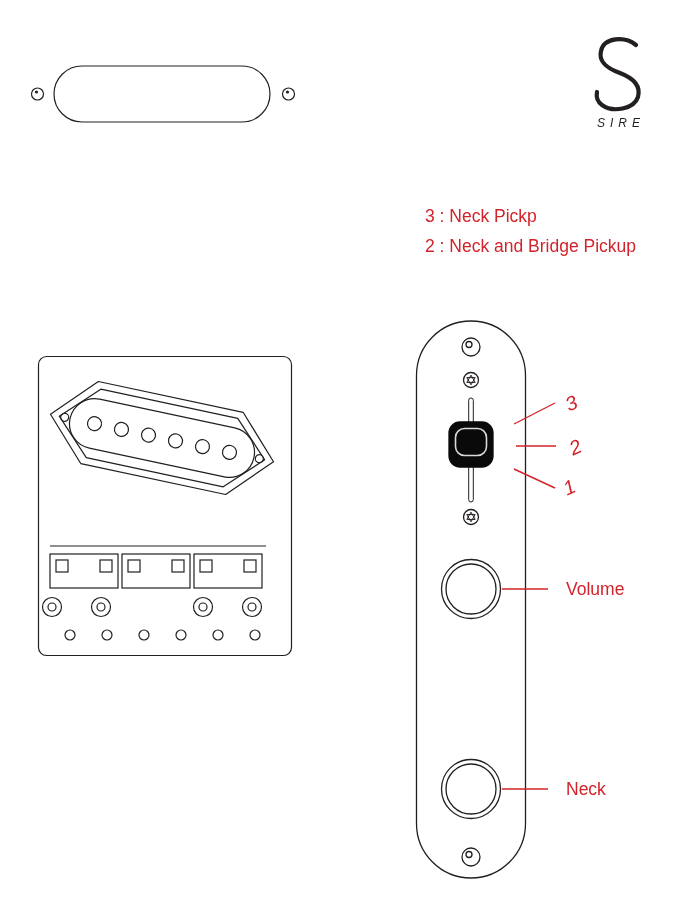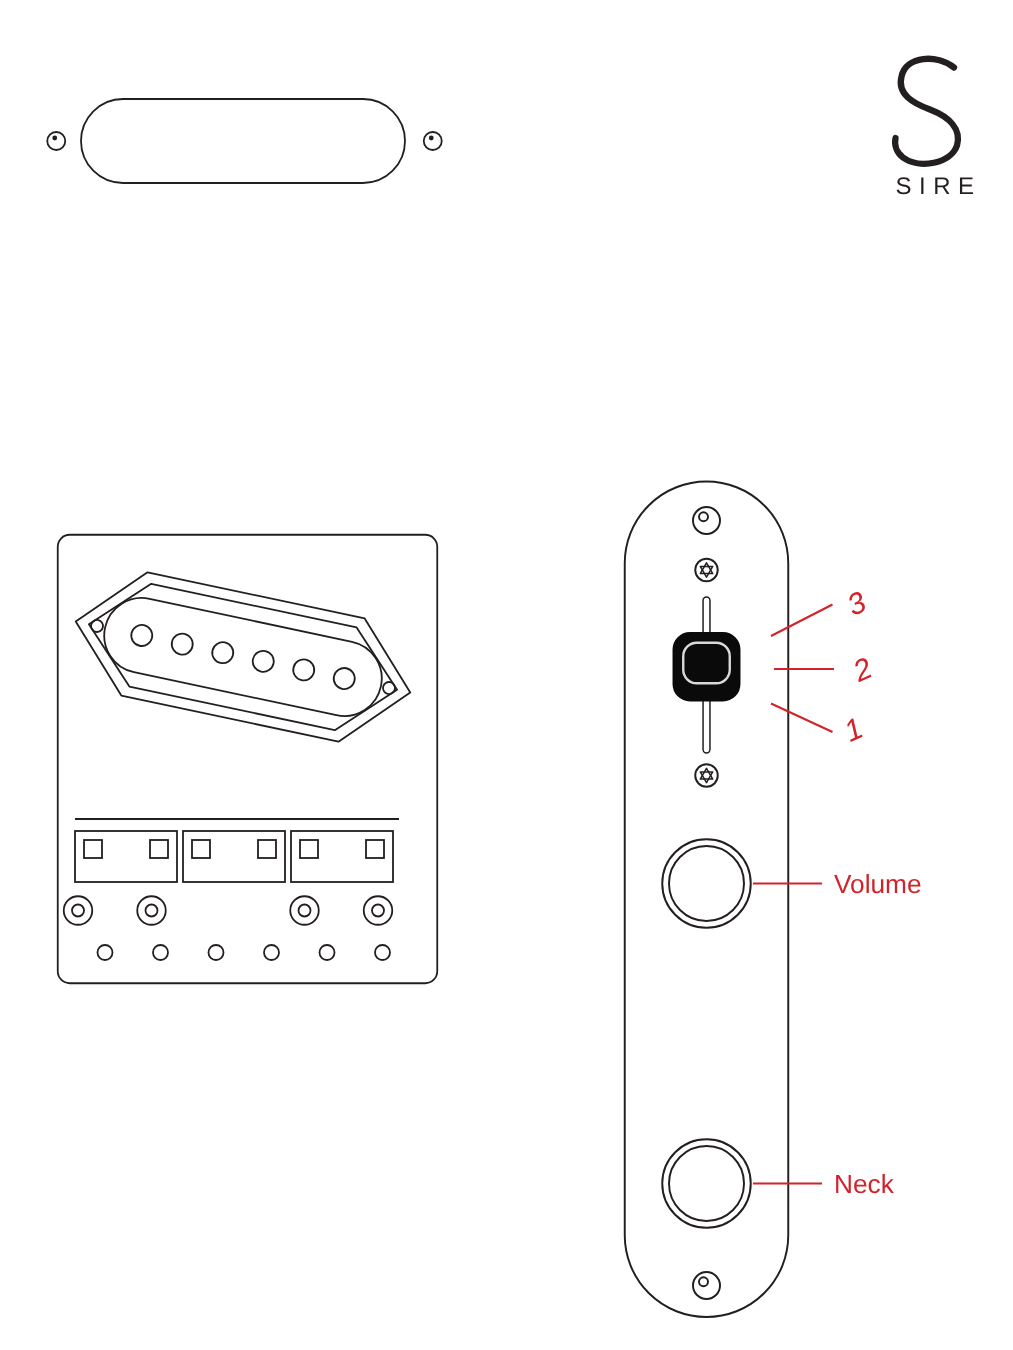--- a/index.html
+++ b/index.html
@@ -8,22 +8,23 @@
     width: 675px; height: 900px;
     position: relative;
     overflow: hidden;
     font-family: "Liberation Sans", sans-serif;
   }
   .stage { position: absolute; inset: 0; }
   svg.artwork { position: absolute; left: 0; top: 0; }
 
   .brand {
     position: absolute; left: 597px; top: 116px;
-    font-size: 16px; letter-spacing: 5px;
+    font-size: 12px; letter-spacing: 5px;
     color: #231f20;
+    font-style: italic;
   }
   .legend {
     position: absolute; left: 425px; top: 201px;
     font-size: 17.5px; line-height: 30px;
     color: #d2232a;
     white-space: nowrap;
   }
   .pos-num {
     position: absolute;
     font-size: 20px; font-style: italic;
@@ -31,20 +32,21 @@
     transform: rotate(-24deg);
   }
   .pos-3 { left: 566px; top: 392px; }
   .pos-2 { left: 570px; top: 436px; }
   .pos-1 { left: 564px; top: 476px; }
   .knob-label {
     position: absolute;
     font-size: 17.5px;
     color: #d2232a;
     white-space: nowrap;
+    margin-left: 10px;
   }
   .volume-label { left: 556px; top: 579px; }
   .tone-label   { left: 556px; top: 779px; }
 </style>
 </head>
 <body>
 
 <div class="stage">
 
   <svg class="artwork" width="675" height="900" viewBox="0 0 675 900">
@@ -174,20 +176,22 @@
       <line x1="516" y1="446" x2="556" y2="446"></line>
       <line x1="514" y1="469" x2="555" y2="488"></line>
       <line x1="502" y1="589" x2="548" y2="589"></line>
       <line x1="502" y1="789" x2="548" y2="789"></line>
     </g>
   </svg>
 
   <div class="brand">SIRE</div>
 
   <div class="legend">
+    <div>3 : Neck Pickp</div>
+    <div>2 : Neck and Bridge Pickup</div>
   </div>
 
   <div class="pos-num pos-3">3</div>
   <div class="pos-num pos-2">2</div>
   <div class="pos-num pos-1">1</div>
 
   <div class="knob-label volume-label">Volume</div>
   <div class="knob-label tone-label">Neck</div>
 
 </div>

